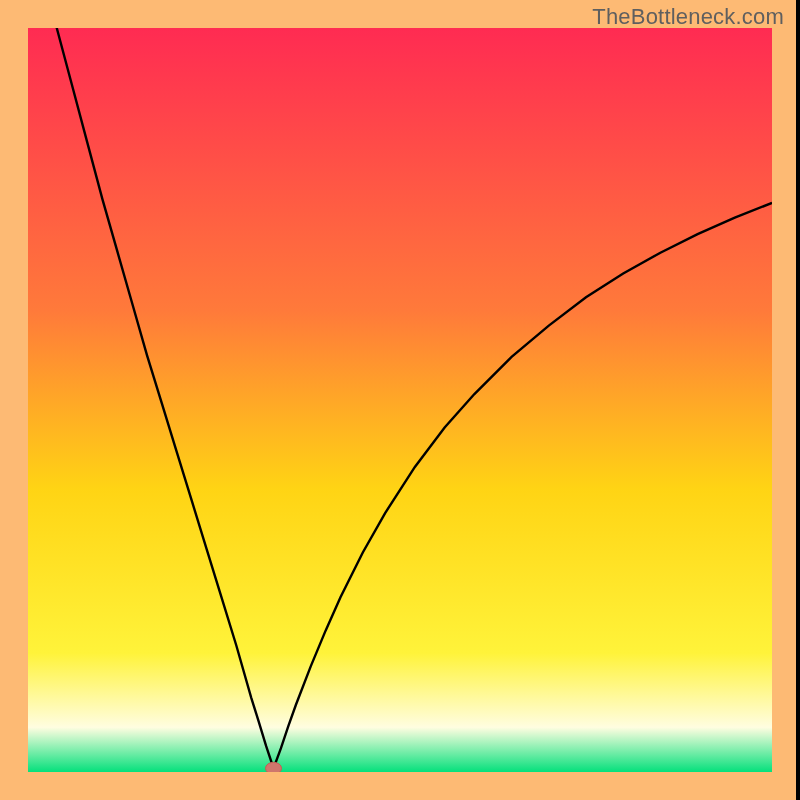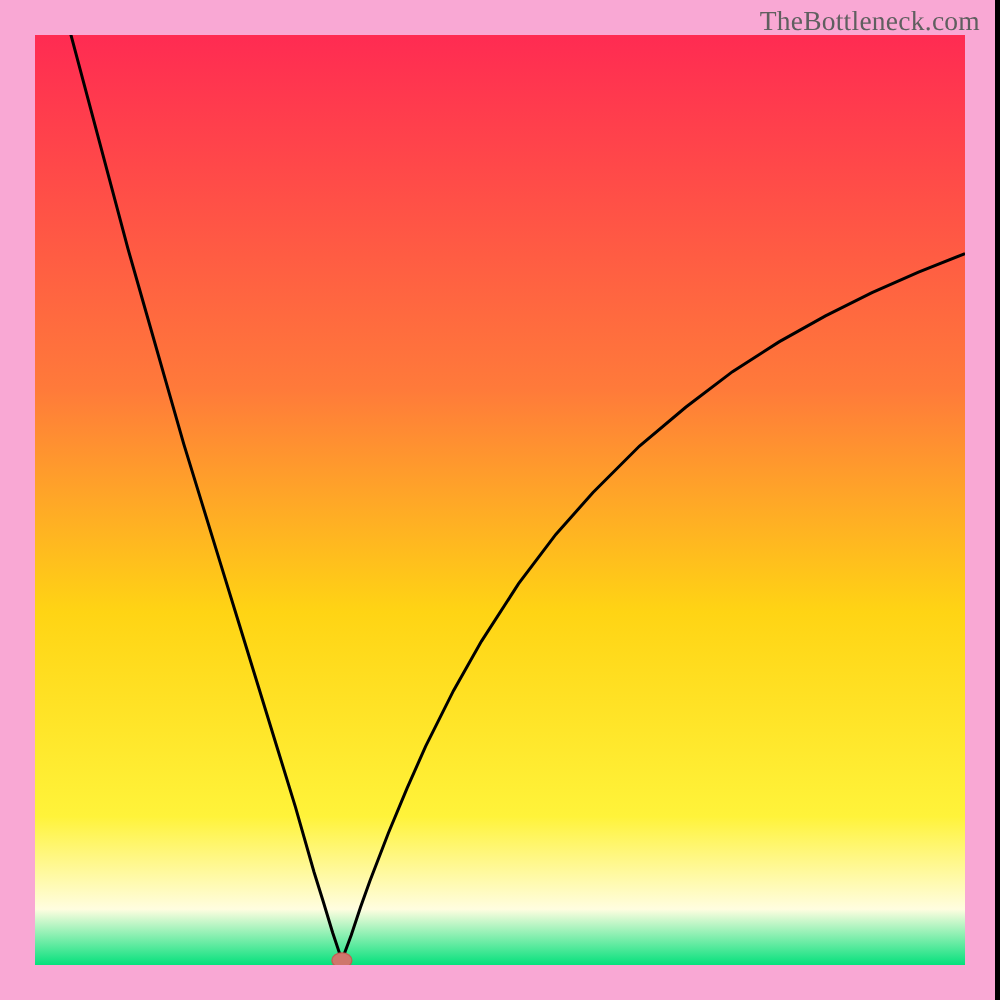--- a/index.html
+++ b/index.html
@@ -10,22 +10,21 @@
     background: #000;
     overflow: hidden;
     font-family: Arial, Helvetica, sans-serif;
   }
   .frame {
     position: absolute;
     top: 0;
     left: 0;
     width: 796px;
     height: 800px;
-    background: #f9a8d4;
-    font-family: Liberation Serif, serif;
+    background: #fdba74;
   }
   .plot-area {
     position: absolute;
     top: 28px;
     left: 28px;
     width: 744px;
     height: 744px;
     overflow: hidden;
   }
   .gradient-bg {

